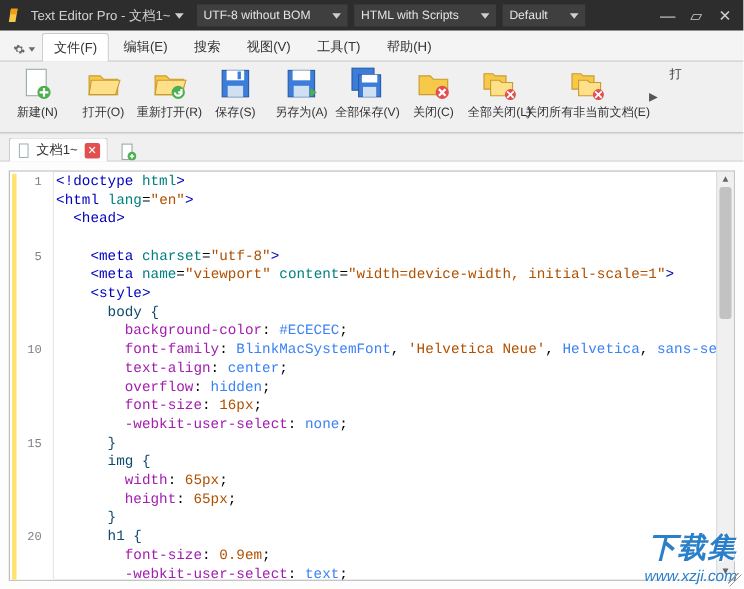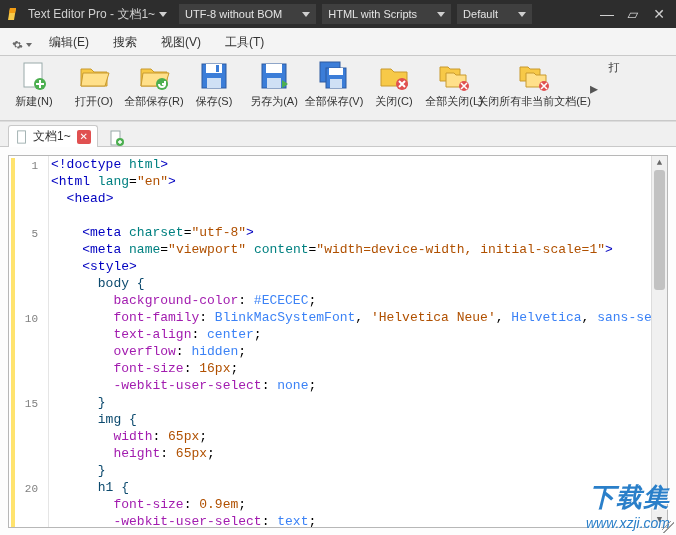--- a/index.html
+++ b/index.html
@@ -87,31 +87,37 @@
 </div>
 
 <div class="toolbar-area">
   <div class="menu-tabs">
     <div class="gear">
       <svg width="14" height="14" viewBox="0 0 24 24">
           <path fill="#6a6a6a" d="M12 8a4 4 0 100 8 4 4 0 000-8zm9 4a7 7 0 01-.1 1.2l2 1.6-2 3.4-2.4-1a7 7 0 01-2 .1l-.4 2.6h-4l-.4-2.6a7 7 0 01-2-1.1l-2.4 1-2-3.4 2-1.6A7 7 0 013 12a7 7 0 01.1-1.2l-2-1.6 2-3.4 2.4 1a7 7 0 012-1.1L8 3h4l.4 2.6a7 7 0 012 1.1l2.4-1 2 3.4-2 1.6c.1.4.2.8.2 1.3z"></path>
         </svg>
       <span class="arrow"></span>
     </div>
+    <div class="tab active">
+        <span>文件(F)</span>
+      </div>
     <div class="tab">
         <span>编辑(E)</span>
       </div>
     <div class="tab">
         <span>搜索</span>
       </div>
     <div class="tab">
         <span>视图(V)</span>
       </div>
     <div class="tab">
         <span>工具(T)</span>
+      </div>
+    <div class="tab">
+        <span>帮助(H)</span>
       </div>
   </div>
 
   <div class="ribbon">
     <div class="btn">
       <span class="ic">
           <svg viewBox="0 0 32 32">
             <rect x="6" y="3" width="18" height="24" fill="#fff" stroke="#9aa"></rect>
             <circle cx="22" cy="24" r="6" fill="#4caf50"></circle>
             <path d="M22 20v8M18 24h8" stroke="#fff" stroke-width="2"></path>
@@ -131,21 +137,21 @@
     <div class="btn">
       <span class="ic">
           <svg viewBox="0 0 32 32">
             <path d="M3 9h10l3 3h13v14H3z" fill="#f7c948" stroke="#c99a2e"></path>
             <path d="M5 13h26l-4 13H3z" fill="#ffe08a" stroke="#c99a2e"></path>
             <circle cx="24" cy="24" r="6" fill="#4caf50"></circle>
             <path d="M21 24a3 3 0 106 0" stroke="#fff" fill="none" stroke-width="2"></path>
             <path d="M27 21v3h-3" stroke="#fff" fill="none" stroke-width="2"></path>
           </svg>
         </span>
-      <span class="lbl">全部保存(R)</span>
+      <span class="lbl">重新打开(R)</span>
     </div>
     <div class="btn">
       <span class="ic">
           <svg viewBox="0 0 32 32">
             <rect x="4" y="4" width="24" height="24" fill="#3b7dd8" stroke="#2c5aa0"></rect>
             <rect x="8" y="4" width="16" height="9" fill="#fff"></rect>
             <rect x="9" y="18" width="14" height="10" fill="#cfe0f5"></rect>
             <rect x="18" y="5" width="3" height="7" fill="#3b7dd8"></rect>
           </svg>
         </span>

